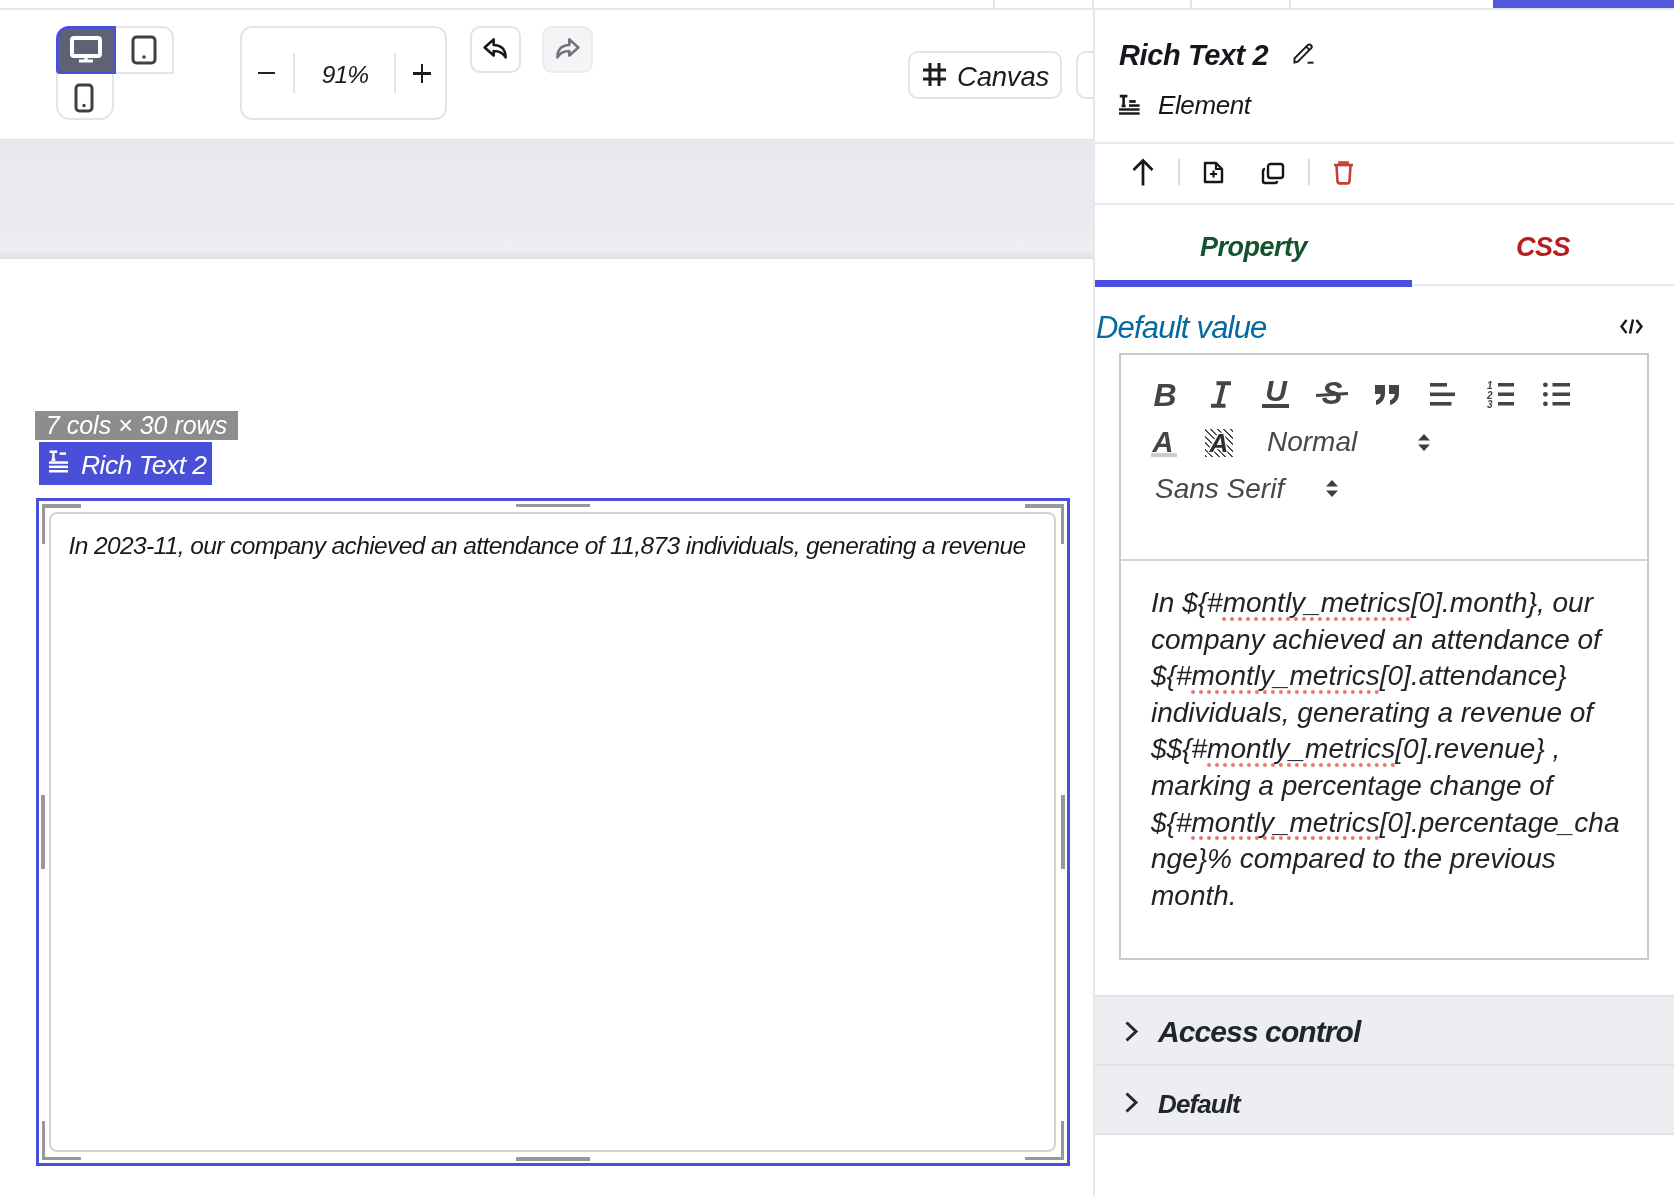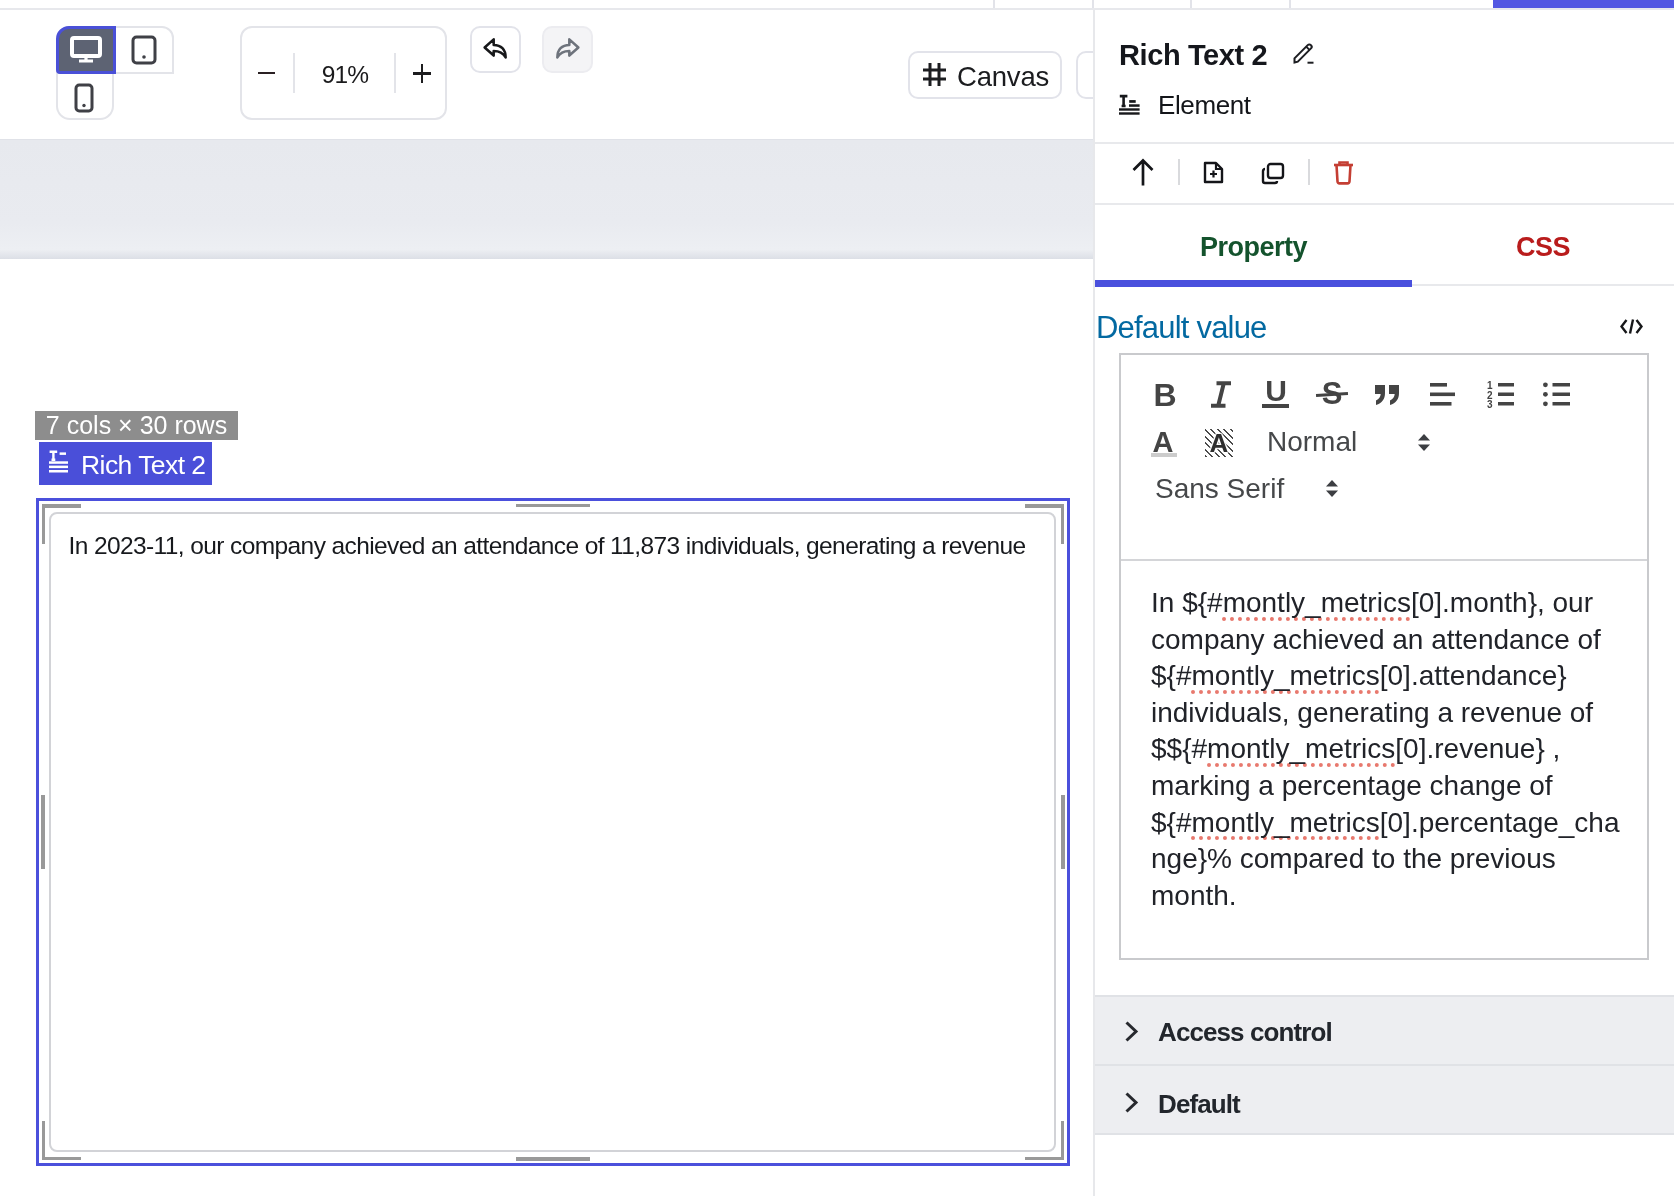--- a/index.html
+++ b/index.html
@@ -1,19 +1,19 @@
 <!DOCTYPE html>
 <html><head>
 <meta charset="utf-8">
 <style>
   * { margin:0; padding:0; box-sizing:border-box; }
   html,body { width:1674px; height:1196px; background:#fff; overflow:hidden;
     font-family:"Liberation Sans", sans-serif; }
   .abs { position:absolute; }
-  #stage { position:relative; width:1674px; height:1196px; }
+  #stage { position:relative; width:1674px; height:1196px;font-style:italic; }
   svg { display:block; }
 </style>
 </head>
 <body>
 <div id="stage">
 
   <div class="abs" style="left:0;top:0;width:1674px;height:8px;background:#fff;"></div>
   <div class="abs" style="left:993px;top:0;width:2px;height:8px;background:#e2e3e9;"></div>
   <div class="abs" style="left:1092px;top:0;width:2px;height:8px;background:#e2e3e9;"></div>
   <div class="abs" style="left:1190px;top:0;width:2px;height:8px;background:#e2e3e9;"></div>
@@ -215,21 +215,21 @@
     <div>${#<span class="sp">montly_metrics</span>[0].percentage_cha</div>
     <div>nge}% compared to the previous</div>
     <div>month.</div>
   </div>
 
   <div class="abs" style="left:1095px;top:995px;width:579px;height:71px;background:#edeef1;border-top:2px solid #e0e2e6;border-bottom:2px solid #e0e2e6;"></div>
   <div class="abs" style="left:1095px;top:1066px;width:579px;height:69px;background:#edeef1;border-bottom:2px solid #e0e2e6;"></div>
   <svg class="abs" style="left:1124px;top:1020px;" width="15" height="23" viewBox="0 0 15 23">
     <path d="M2.5 2.5 L12 11.5 L2.5 20.5" stroke="#27292e" stroke-width="3" fill="none"></path>
   </svg>
-  <div class="abs" style="left:1158px;top:1016px;font-size:26px;letter-spacing:-0.9px;font-weight:700;color:#22262c;line-height:32px;">Access control</div>
+  <div class="abs" style="left:1158px;top:1016px;font-size:30px;letter-spacing:-0.9px;font-weight:700;color:#22262c;line-height:32px;">Access control</div>
   <svg class="abs" style="left:1124px;top:1091px;" width="15" height="23" viewBox="0 0 15 23">
     <path d="M2.5 2.5 L12 11.5 L2.5 20.5" stroke="#27292e" stroke-width="3" fill="none"></path>
   </svg>
   <div class="abs" style="left:1158px;top:1088px;font-size:26px;letter-spacing:-0.9px;font-weight:700;color:#22262c;line-height:32px;">Default</div>
 
 </div>
 <style>
   .sp { text-decoration:underline dotted #e8796e; text-decoration-thickness:4px; text-underline-offset:5px; text-decoration-skip-ink:none; }
 </style>
 

